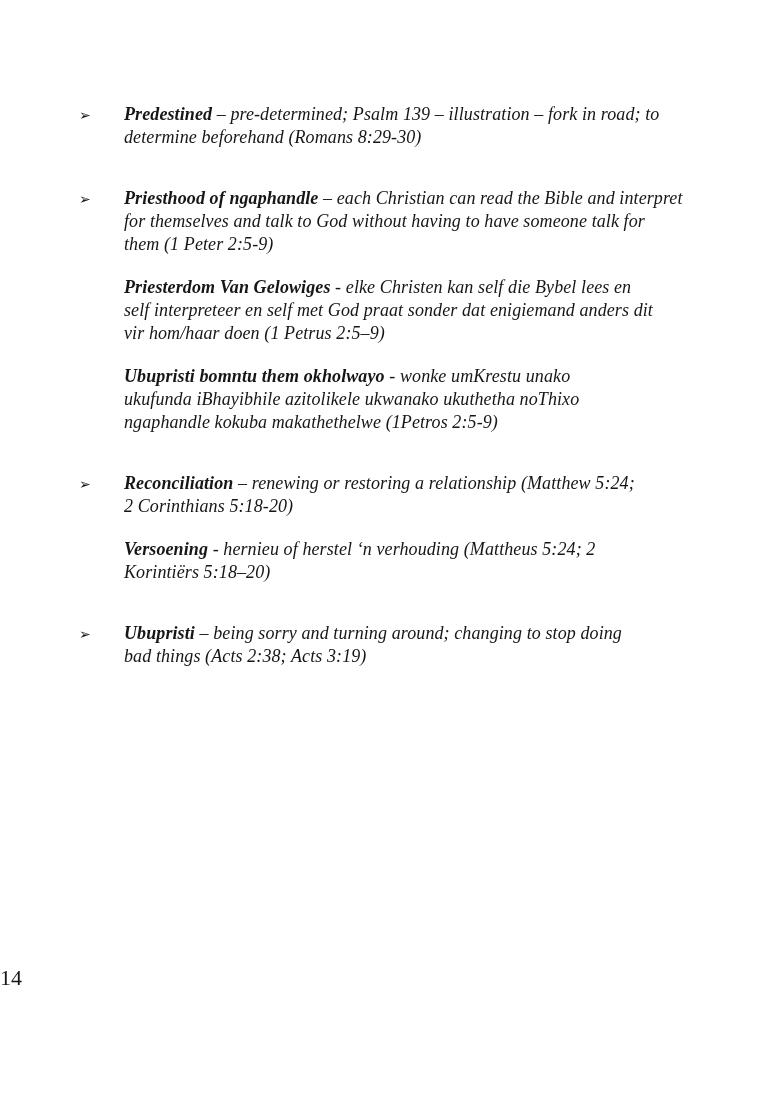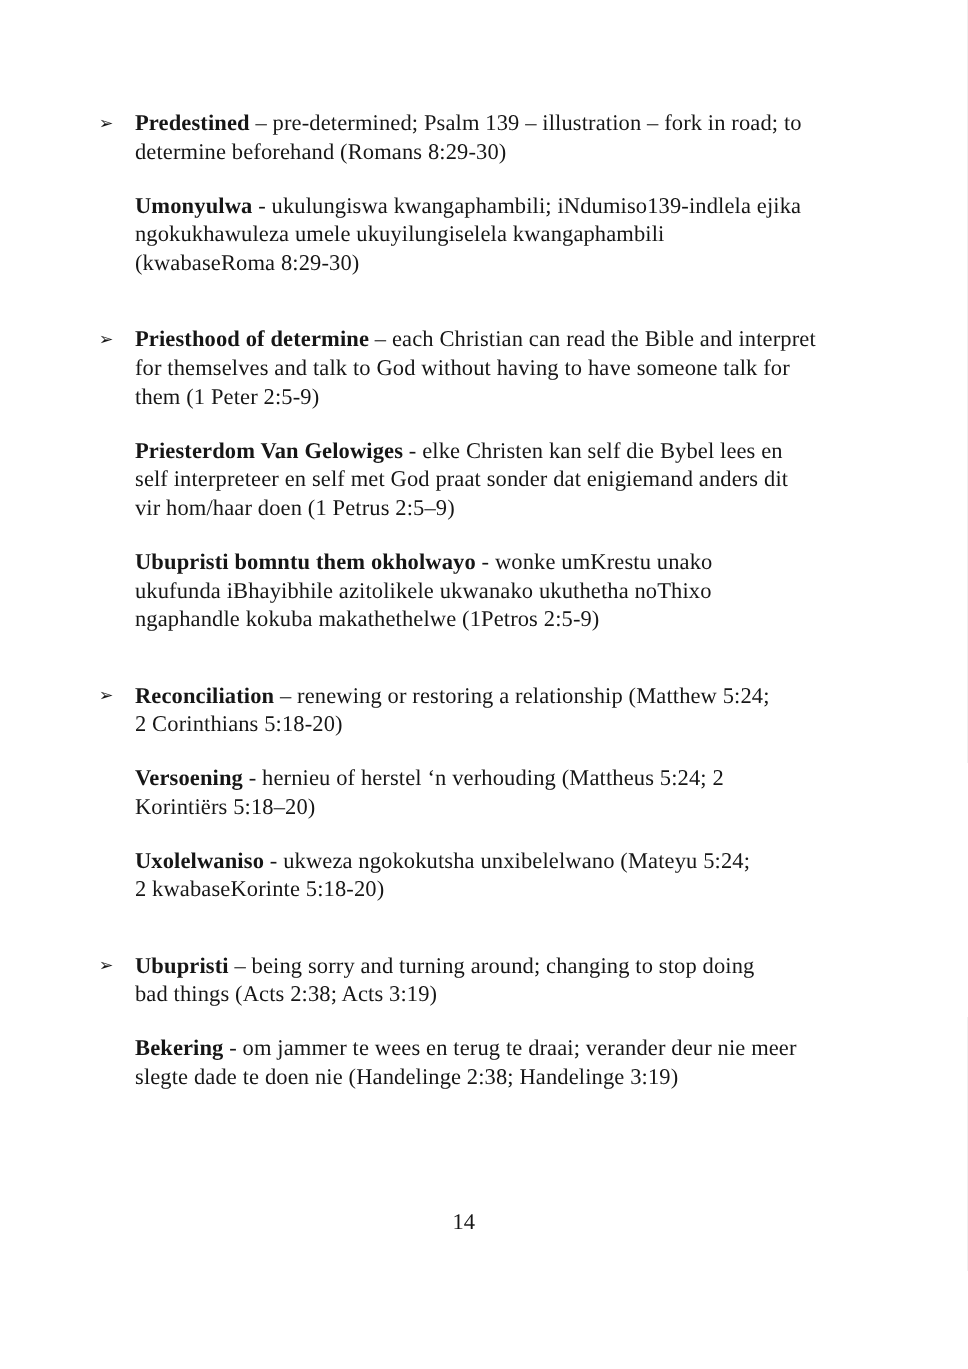--- a/index.html
+++ b/index.html
@@ -19,67 +19,63 @@
   .content {
     position: absolute;
     top: 87px;
     left: 108px;
     width: 610px;
   }
   .group + .group { margin-top: 38px; }
   .entry + .entry { margin-top: 20px; }
   .entry { position: relative; }
   .entry-text {
-    margin: 0;
+    margin: 16px;
     font-size: 18px;
     line-height: 23px;
     white-space: nowrap;
     letter-spacing: 0.1px;
+    font-style: italic;
   }
   .term { font-weight: bold; }
   .bullet {
     position: absolute;
     left: -29px;
     top: 2px;
     font-size: 14px;
     line-height: 20px;
     font-family: "DejaVu Sans", sans-serif;
     color: #161616;
   }
   .page-number {
     position: absolute;
     top: 966px;
     left: 0;
     width: 742px;
-    text-align: center;
-    font-size: 18px;
+    font-size: 22px;
     line-height: 23px;
   }
 </style>
 </head>
 <body>
 
 <div class="page">
   <div class="content" id="sections">
       <div class="group">
   <div class="entry">
     <span class="bullet">➢</span>
     <p class="entry-text"><b class="term">Predestined</b><span class="rest"> – pre-determined; Psalm 139 – illustration – fork in road; to<br>determine beforehand (Romans 8:29-30)</span></p>
   </div>
 
 
-  <div class="entry">
-
-    <p class="entry-text"><b class="term">Umonyulwa</b><span class="rest"> - ukulungiswa kwangaphambili; iNdumiso139-indlela ejika<br>ngokukhawuleza umele ukuyilungiselela kwangaphambili<br>(kwabaseRoma 8:29-30)</span></p>
-  </div>
 </div>
       <div class="group">
   <div class="entry">
     <span class="bullet">➢</span>
-    <p class="entry-text"><b class="term">Priesthood of determine</b><span class="rest"> – each Christian can read the Bible and interpret<br>for themselves and talk to God without having to have someone talk for<br>them (1 Peter 2:5-9)</span></p>
+    <p class="entry-text"><b class="term">Priesthood of ngaphandle</b><span class="rest"> – each Christian can read the Bible and interpret<br>for themselves and talk to God without having to have someone talk for<br>them (1 Peter 2:5-9)</span></p>
   </div>
 
   <div class="entry">
 
     <p class="entry-text"><b class="term">Priesterdom Van Gelowiges</b><span class="rest"> - elke Christen kan self die Bybel lees en<br>self interpreteer en self met God praat sonder dat enigiemand anders dit<br>vir hom/haar doen (1 Petrus 2:5–9)</span></p>
   </div>
 
   <div class="entry">
 
     <p class="entry-text"><b class="term">Ubupristi bomntu them okholwayo</b><span class="rest"> - wonke umKrestu unako<br>ukufunda iBhayibhile azitolikele ukwanako ukuthetha noThixo<br>ngaphandle kokuba makathethelwe (1Petros 2:5-9)</span></p>
@@ -89,31 +85,23 @@
   <div class="entry">
     <span class="bullet">➢</span>
     <p class="entry-text"><b class="term">Reconciliation</b><span class="rest"> – renewing or restoring a relationship (Matthew 5:24;<br>2 Corinthians 5:18-20)</span></p>
   </div>
 
   <div class="entry">
 
     <p class="entry-text"><b class="term">Versoening</b><span class="rest"> - hernieu of herstel ‘n verhouding (Mattheus 5:24; 2<br>Korintiërs 5:18–20)</span></p>
   </div>
 
-  <div class="entry">
-
-    <p class="entry-text"><b class="term">Uxolelwaniso</b><span class="rest"> - ukweza ngokokutsha unxibelelwano (Mateyu 5:24;<br>2 kwabaseKorinte 5:18-20)</span></p>
-  </div>
 </div>
       <div class="group">
   <div class="entry">
     <span class="bullet">➢</span>
     <p class="entry-text"><b class="term">Ubupristi</b><span class="rest"> – being sorry and turning around; changing to stop doing<br>bad things (Acts 2:38; Acts 3:19)</span></p>
   </div>
 
-  <div class="entry">
-
-    <p class="entry-text"><b class="term">Bekering</b><span class="rest"> - om jammer te wees en terug te draai; verander deur nie meer<br>slegte dade te doen nie (Handelinge 2:38; Handelinge 3:19)</span></p>
-  </div>
 </div>
     </div>
   <div class="page-number">14</div>
 </div>
 
 </body></html>

